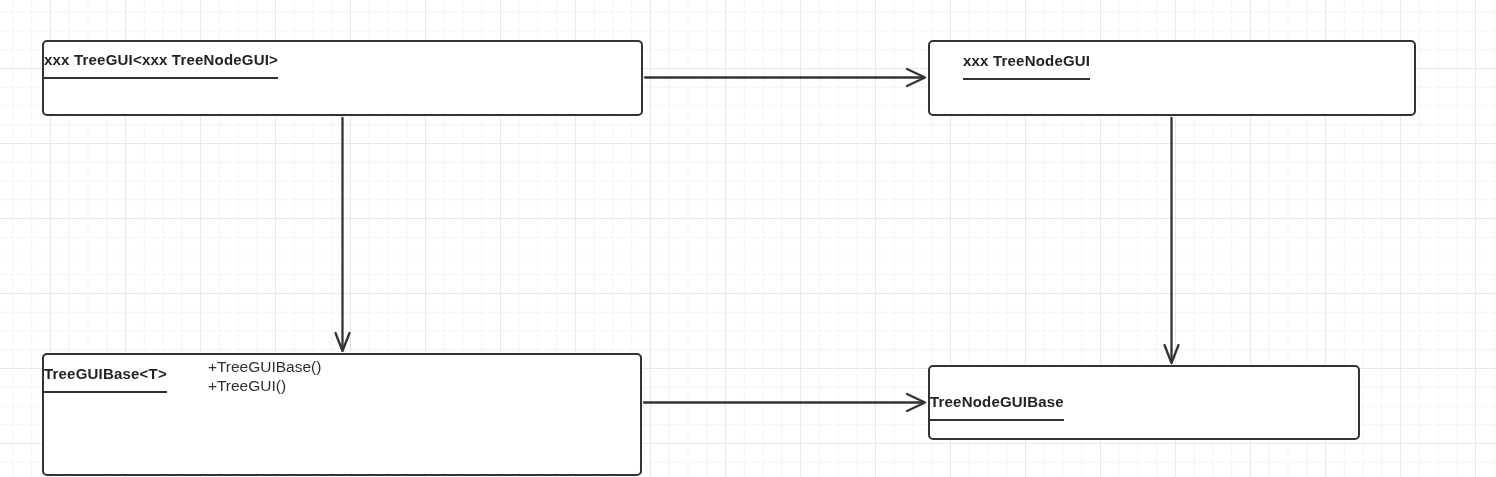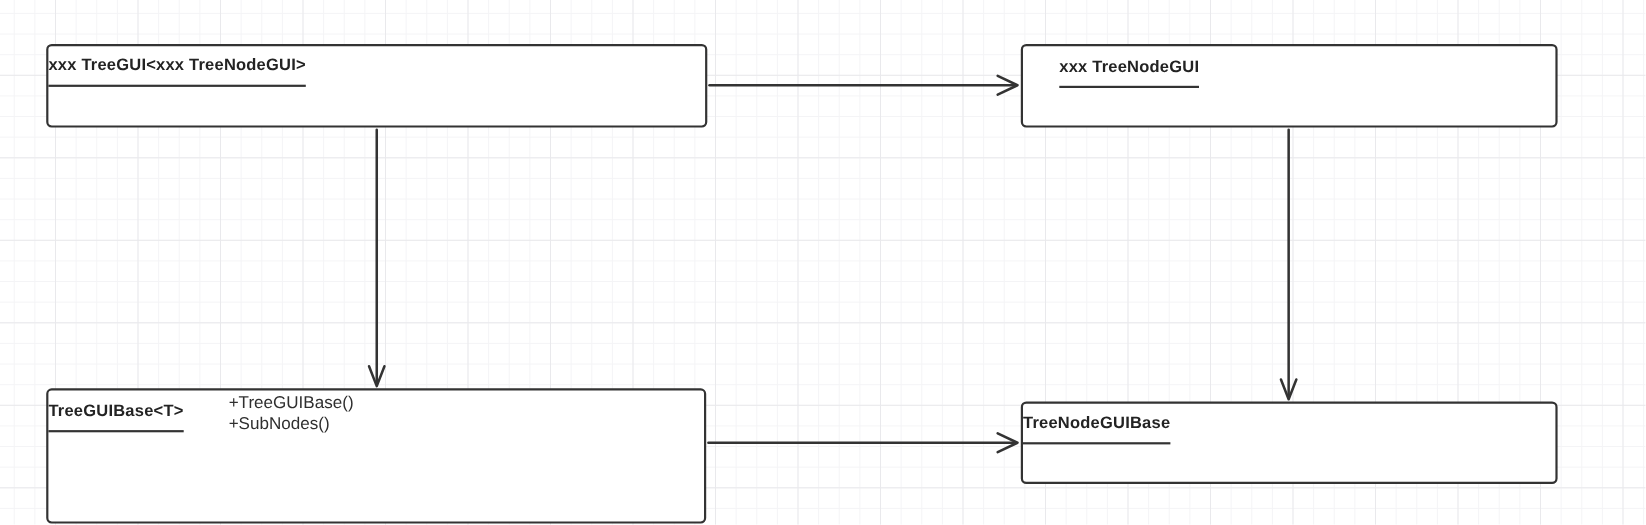--- a/index.html
+++ b/index.html
@@ -59,21 +59,21 @@
     line-height: 18.5px;
     color: #2f2f2f;
   }
   
   #cls-tree-gui        { left: 42px;  top: 40px;  width: 601px; height: 76px; }
   #cls-tree-gui .header        { height: 37px; }
   #cls-tree-node-gui   { left: 928px; top: 40px;  width: 488px; height: 76px; padding-left: 33px; }
   #cls-tree-node-gui .header   { height: 38px; }
   #cls-tree-gui-base   { left: 42px;  top: 353px; width: 600px; height: 123px; }
   #cls-tree-gui-base .header   { height: 38px; }
-  #cls-tree-node-gui-base { left: 928px; top: 365px; width: 488px; height: 75px; }
+  #cls-tree-node-gui-base { left: 928px; top: 365px; width: 432px; height: 75px; align-items: center; }
   #cls-tree-node-gui-base .header { height: 37px; }
   .edge {
     stroke: #333333;
     stroke-width: 2.3;
     fill: none;
     stroke-linecap: round;
     stroke-linejoin: round;
   }
 </style>
 </head>
@@ -111,21 +111,21 @@
 
   <div class="uml-class" id="cls-tree-node-gui">
     <div class="header">xxx TreeNodeGUI</div>
     <div class="body"></div>
   </div>
 
   <div class="uml-class" id="cls-tree-gui-base">
     <div class="header">TreeGUIBase&lt;T&gt;</div>
     <div class="body">
       <div>+TreeGUIBase()</div>
-      <div>+SubNodes()</div>
+      <div>+TreeGUI()</div>
     </div>
   </div>
 
   <div class="uml-class" id="cls-tree-node-gui-base">
     <div class="header">TreeNodeGUIBase</div>
   </div>
 
 </div>
 
 </body></html>

